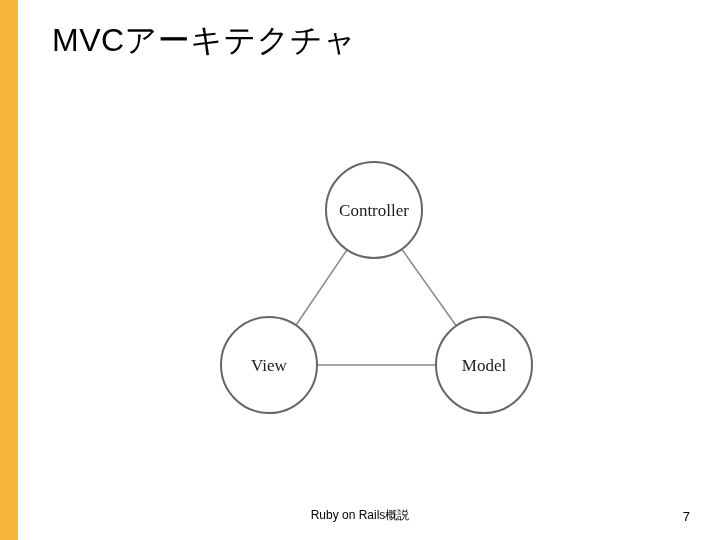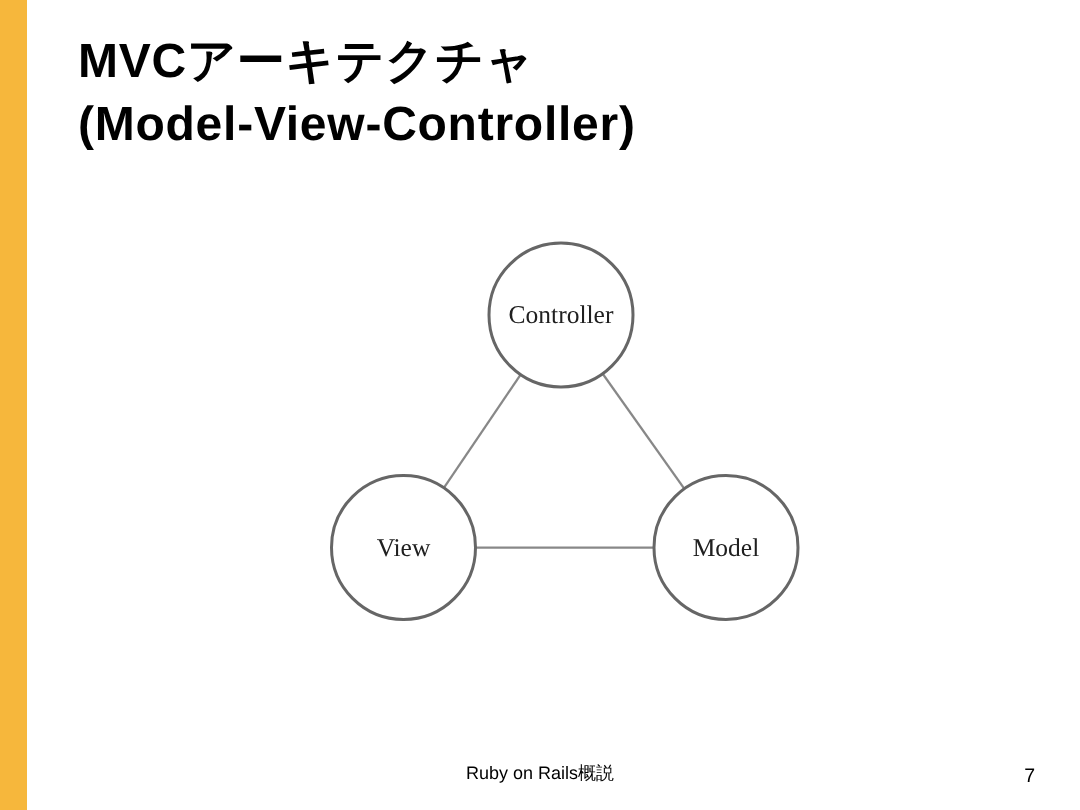--- a/index.html
+++ b/index.html
@@ -16,21 +16,21 @@
       top: 0;
       width: 18px;
       height: 540px;
       background: #f6b73c;
     }
     .title {
       position: absolute;
       left: 52px;
       top: 20px;
       font-size: 32px;
-      font-weight: 700;
+      font-weight: 400;
       line-height: 1.3;
       color: #000;
       letter-spacing: 0.5px;
     }
     .diagram {
       position: absolute;
       left: 184px;
       top: 150px;
       width: 380px;
       height: 300px;
@@ -63,21 +63,20 @@
       color: #000;
     }
   </style>
 </head>
 <body>
 
 <div class="accent-bar"></div>
 
 <div class="title">
   <div>MVCアーキテクチャ</div>
-  <div>(Model-View-Controller)</div>
 </div>
 
 <div class="diagram">
   <svg viewBox="0 0 380 300">
 
     <line x1="190" y1="60" x2="85" y2="215" stroke="#888" stroke-width="1.5"></line>
     <line x1="190" y1="60" x2="300" y2="215" stroke="#888" stroke-width="1.5"></line>
     <line x1="85" y1="215" x2="300" y2="215" stroke="#888" stroke-width="1.5"></line>
 
     <g>

